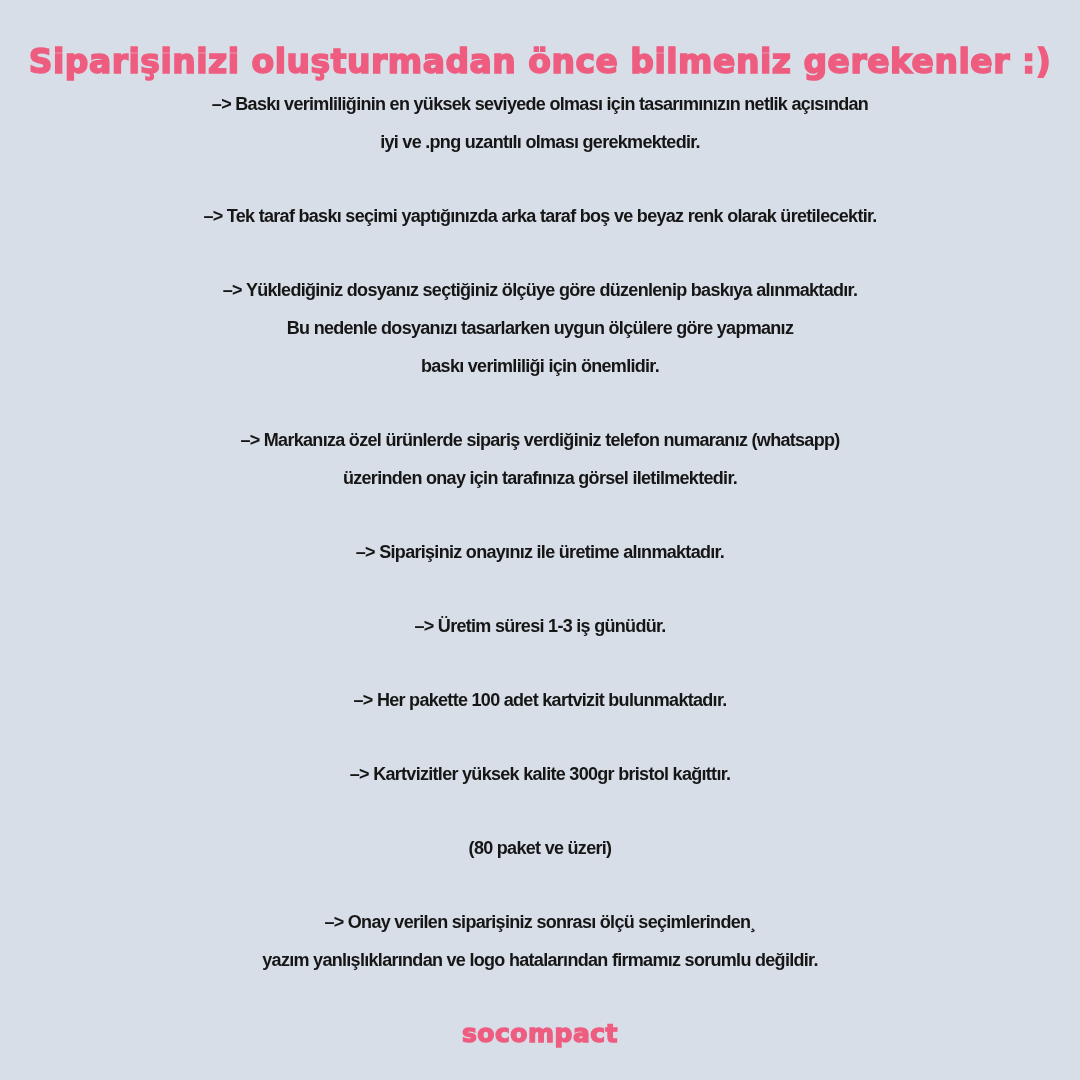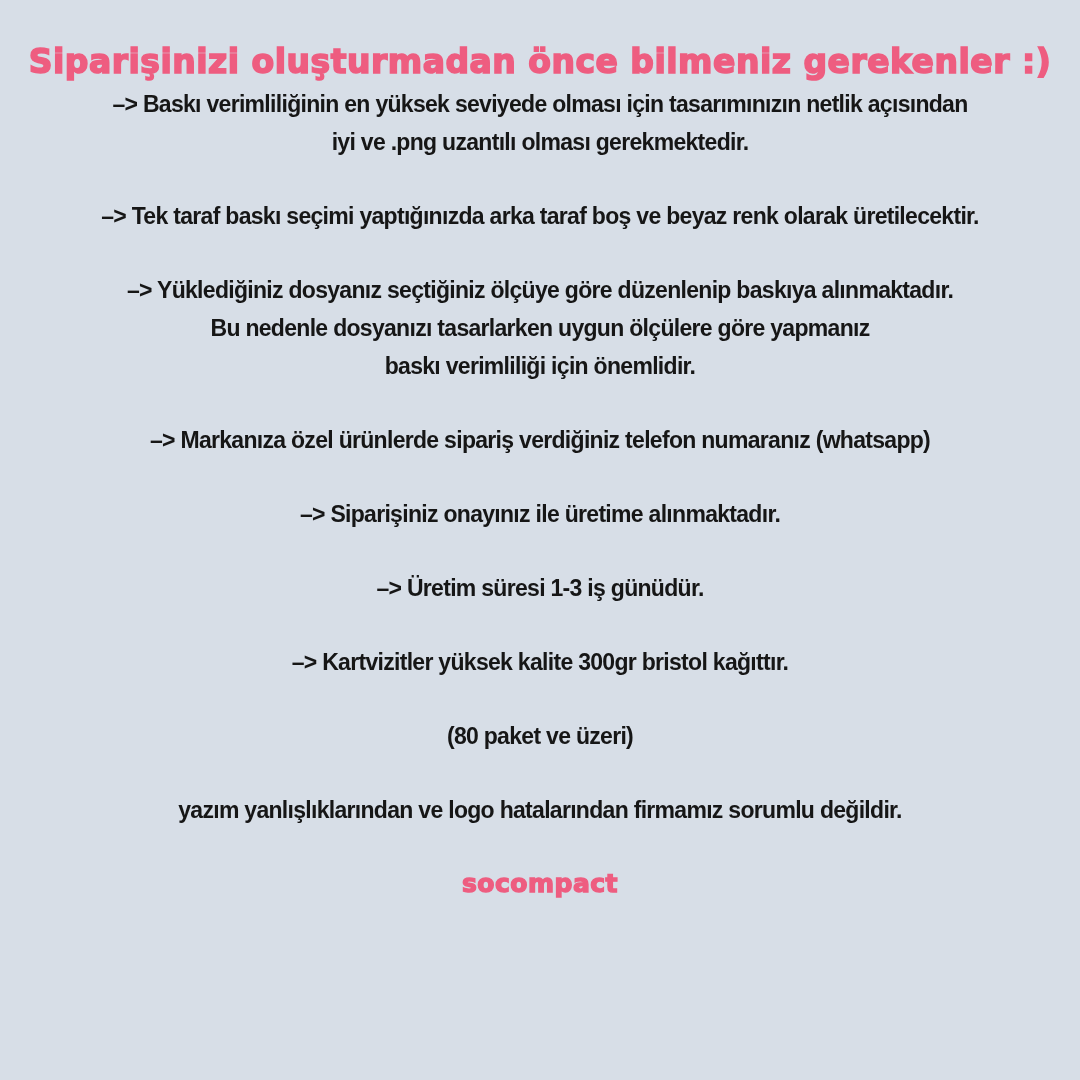--- a/index.html
+++ b/index.html
@@ -36,21 +36,21 @@
     margin-bottom: 4px;
   }
   .para {
     margin-bottom: 36px;
     text-align: center;
   }
   .para:last-of-type {
     margin-bottom: 4px;
   }
   .line {
-    font-size: 23px;
+    font-size: 18px;
     font-weight: bold;
     line-height: 38px;
     letter-spacing: -0.7px;
     color: var(--ink);
     white-space: nowrap;
     text-align: center;
   }
   .brand {
     font-family: "DejaVu Sans", sans-serif;
     font-size: 25px;
@@ -78,38 +78,43 @@
   </div>
 
   <div class="para">
     <div class="line">–&gt; Yüklediğiniz dosyanız seçtiğiniz ölçüye göre düzenlenip baskıya alınmaktadır.</div>
     <div class="line">Bu nedenle dosyanızı tasarlarken uygun ölçülere göre yapmanız</div>
     <div class="line">baskı verimliliği için önemlidir.</div>
   </div>
 
   <div class="para">
     <div class="line">–&gt; Markanıza özel ürünlerde sipariş verdiğiniz telefon numaranız (whatsapp)</div>
+    <div class="line">üzerinden onay için tarafınıza görsel iletilmektedir.</div>
   </div>
 
   <div class="para">
     <div class="line">–&gt; Siparişiniz onayınız ile üretime alınmaktadır.</div>
   </div>
 
   <div class="para">
     <div class="line">–&gt; Üretim süresi 1-3 iş günüdür.</div>
   </div>
 
+  <div class="para">
+    <div class="line">–&gt; Her pakette 100 adet kartvizit bulunmaktadır.</div>
+  </div>
 
   <div class="para">
     <div class="line">–&gt; Kartvizitler yüksek kalite 300gr bristol kağıttır.</div>
   </div>
 
   <div class="para">
     <div class="line">(80 paket ve üzeri)</div>
   </div>
 
   <div class="para">
+    <div class="line">–&gt; Onay verilen siparişiniz sonrası ölçü seçimlerinden¸</div>
     <div class="line">yazım yanlışlıklarından ve logo hatalarından firmamız sorumlu değildir.</div>
   </div>
 
   <div class="brand">socompact</div>
 
 </div>
 
 </body></html>

